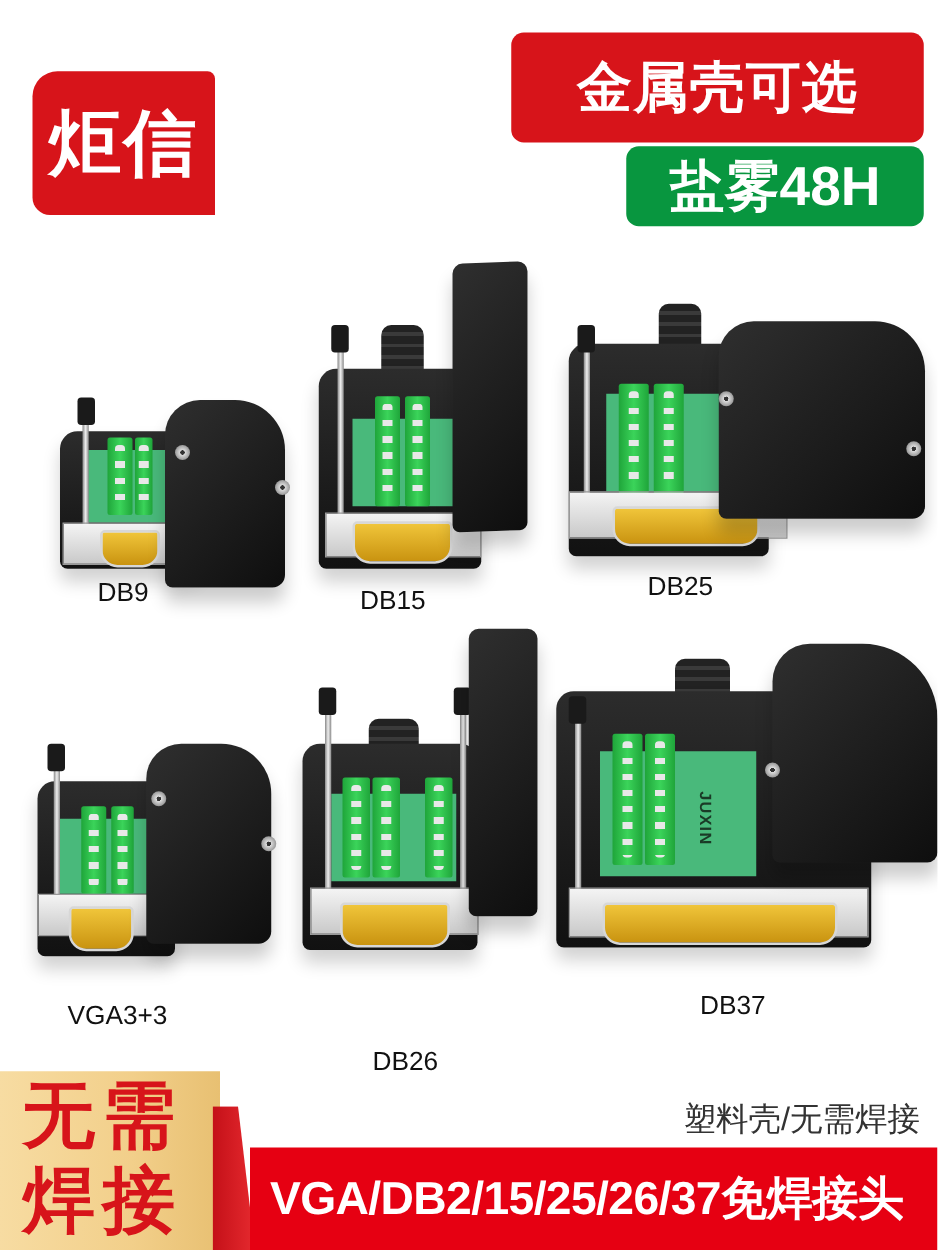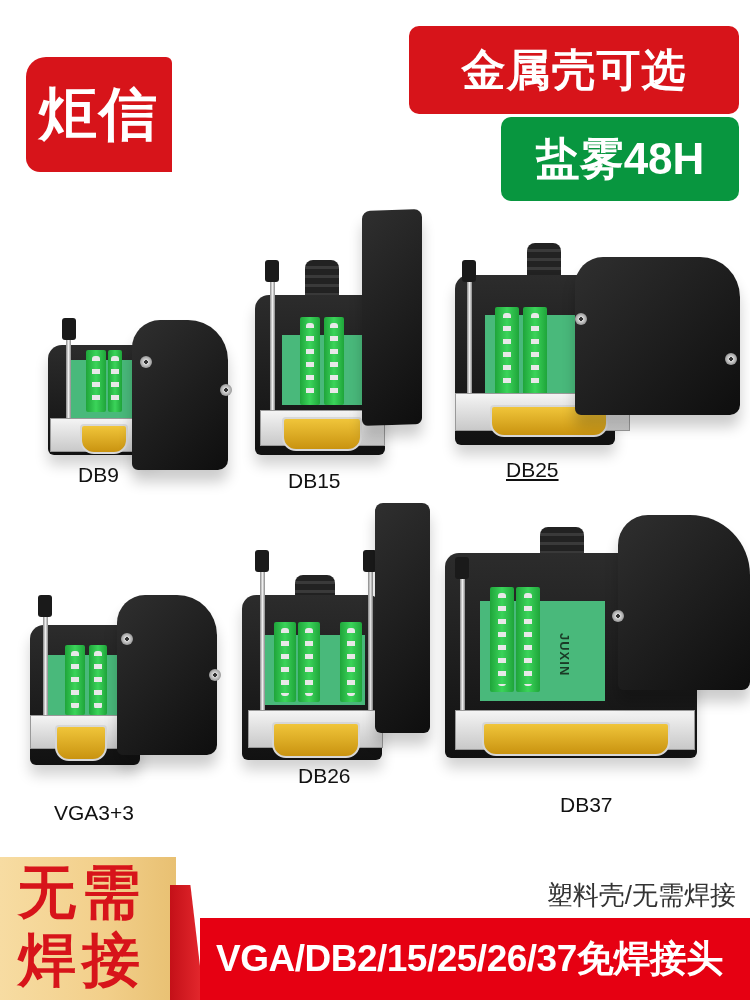--- a/index.html
+++ b/index.html
@@ -7,21 +7,21 @@
   body { position:relative; font-family:"Liberation Sans","DejaVu Sans",sans-serif; }
 
   
   .brand-badge { position:absolute; left:26px; top:57px; width:146px; height:115px;
     background:#d7141a; border-radius:20px 6px 0 0 / 20px 6px 0 0;
     border-bottom-left-radius:14px; color:#fff; font-weight:bold; font-size:58px;
     display:flex; align-items:center; justify-content:center; letter-spacing:2px; }
   .feature-red { position:absolute; left:409px; top:26px; width:330px; height:88px;
     background:#d7141a; border-radius:10px; color:#fff; font-size:44px; font-weight:bold;
     display:flex; align-items:center; justify-content:center; letter-spacing:1px; }
-  .feature-green { position:absolute; left:501px; top:117px; width:238px; height:84px;
+  .feature-green { position:absolute; left:501px; top:117px; width:238px; height:64px;
     background:#08963f; border-radius:10px; color:#fff; font-size:44px; font-weight:bold;
     display:flex; align-items:center; justify-content:center; }
 
   
   .product { position:absolute; }
   .product-label { position:absolute; font-size:21px; color:#111; font-weight:normal; }
 
   
   .housing { position:absolute; background:linear-gradient(180deg,#2c2c2c,#111);
     border-radius:14px 14px 6px 6px; box-shadow:0 10px 14px rgba(0,0,0,0.18); }
@@ -42,21 +42,21 @@
     border-radius:8px 8px 2px 2px; }
   .screw { position:absolute; width:12px; height:12px; border-radius:50%;
     background:radial-gradient(circle,#333 20%,#ddd 22%,#999 70%); }
   .pcb-brand { position:absolute; color:#1a3a26; font-size:13px; font-weight:bold;
     transform:rotate(90deg); transform-origin:left top; letter-spacing:1px; }
 
   
   .gold-panel { position:absolute; left:0; top:857px; width:176px; height:143px;
     background:linear-gradient(90deg,#f7dca2,#f2cf8a 60%,#e8c072); }
   .gold-panel .txt { position:absolute; left:18px; top:2px; color:#d7141a;
-    font-size:58px; font-weight:bold; line-height:68px; width:160px; letter-spacing:6px;font-family:Liberation Serif, serif; }
+    font-size:58px; font-weight:bold; line-height:68px; width:160px; letter-spacing:6px; }
   .fold { position:absolute; left:170px; top:885px; width:34px; height:115px;
     background:linear-gradient(90deg,#c41018,#e62a2f);
     clip-path:polygon(0 0,60% 0,100% 100%,0 100%); }
   .red-banner { position:absolute; left:200px; top:918px; width:550px; height:82px;
     background:#e60012; color:#fff; font-size:37px; font-weight:bold;
     display:flex; align-items:center; padding-left:16px; letter-spacing:-0.5px; }
   .option-note { position:absolute; right:14px; top:878px; color:#333; font-size:26px; }
 </style>
 </head>
 <body>
@@ -101,21 +101,21 @@
   <div class="terminal" style="left:50px;top:72px;width:24px;height:88px;"></div>
   <div class="terminal" style="left:78px;top:72px;width:24px;height:88px;"></div>
   <div class="rod" style="left:22px;top:36px;height:130px;"></div>
   <div class="knob" style="left:17px;top:25px;"></div>
   <div class="plate" style="left:10px;top:158px;width:175px;height:38px;"></div>
   <div class="dsub" style="left:45px;top:170px;width:118px;height:32px;"></div>
   <div class="cover" style="left:130px;top:22px;width:165px;height:158px;"></div>
   <div class="screw" style="left:130px;top:78px;"></div>
   <div class="screw" style="left:280px;top:118px;"></div>
 </div>
-<div class="product-label" style="left:506px;top:458px;text-decoration:underline;">DB25</div>
+<div class="product-label" style="left:518px;top:458px;">DB25</div>
 
 <div class="product" style="left:25px;top:585px;width:210px;height:190px;">
   <div class="housing" style="left:5px;top:40px;width:110px;height:140px;"></div>
   <div class="pcb" style="left:22px;top:70px;width:80px;height:60px;"></div>
   <div class="terminal" style="left:40px;top:60px;width:20px;height:70px;"></div>
   <div class="terminal" style="left:64px;top:60px;width:18px;height:70px;"></div>
   <div class="rod" style="left:18px;top:22px;height:110px;"></div>
   <div class="knob" style="left:13px;top:10px;"></div>
   <div class="plate" style="left:5px;top:130px;width:105px;height:34px;"></div>
   <div class="dsub" style="left:30px;top:140px;width:52px;height:36px;"></div>
@@ -133,21 +133,21 @@
   <div class="terminal" style="left:68px;top:122px;width:22px;height:80px;"></div>
   <div class="terminal" style="left:110px;top:122px;width:22px;height:80px;"></div>
   <div class="rod" style="left:30px;top:62px;height:150px;"></div>
   <div class="knob" style="left:25px;top:50px;"></div>
   <div class="rod" style="left:138px;top:62px;height:150px;"></div>
   <div class="knob" style="left:133px;top:50px;"></div>
   <div class="plate" style="left:18px;top:210px;width:135px;height:38px;"></div>
   <div class="dsub" style="left:42px;top:222px;width:88px;height:36px;"></div>
   <div class="cover" style="left:145px;top:3px;width:55px;height:230px;border-radius:8px 8px 6px 6px;"></div>
 </div>
-<div class="product-label" style="left:298px;top:764px;">DB26</div>
+<div class="product-label" style="left:298px;top:838px;">DB26</div>
 
 <div class="product" style="left:440px;top:515px;width:310px;height:260px;">
   <div class="boot" style="left:100px;top:12px;width:44px;height:30px;"></div>
   <div class="housing" style="left:5px;top:38px;width:252px;height:205px;"></div>
   <div class="pcb" style="left:40px;top:86px;width:125px;height:100px;"></div>
   <div class="terminal" style="left:50px;top:72px;width:24px;height:105px;"></div>
   <div class="terminal" style="left:76px;top:72px;width:24px;height:105px;"></div>
   <div class="pcb-brand" style="left:132px;top:118px;">JUXIN</div>
   <div class="rod" style="left:20px;top:55px;height:145px;"></div>
   <div class="knob" style="left:15px;top:42px;"></div>

